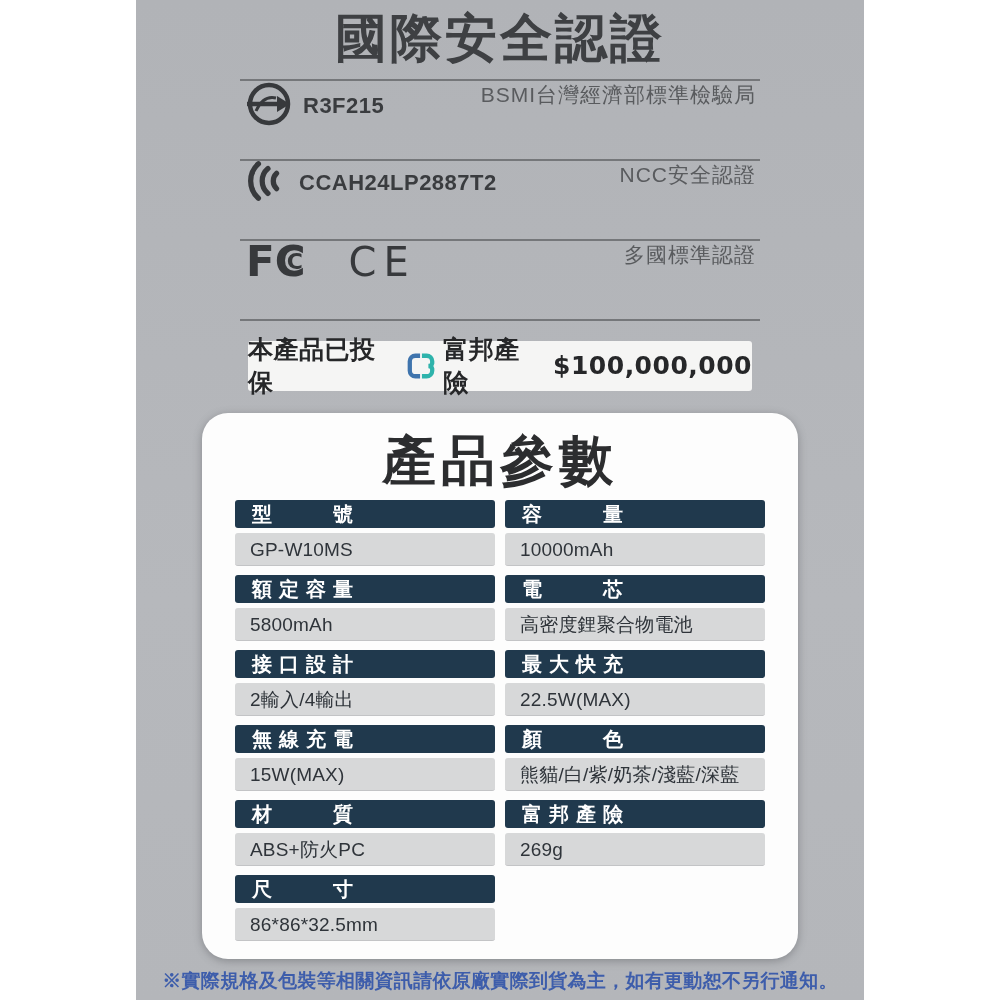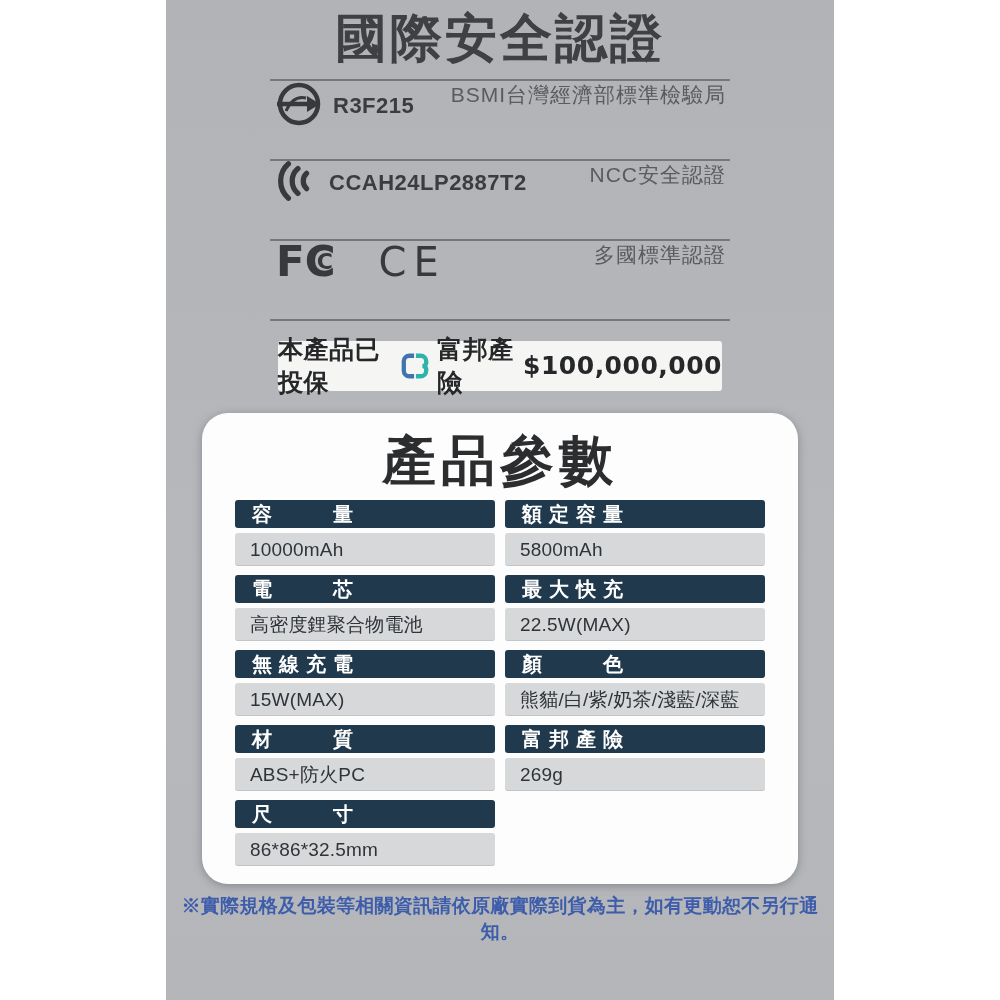--- a/index.html
+++ b/index.html
@@ -1,19 +1,19 @@
 <!DOCTYPE html>
 <html><head>
 <meta charset="utf-8">
 <style>
   * { margin: 0; padding: 0; box-sizing: border-box; }
   html, body { width: 1000px; height: 1000px; background: #ffffff; font-family: "Liberation Sans", sans-serif; }
 
   .panel {
-    width: 668px; height: 1000px; margin: 0 auto;
+    width: 728px; height: 1000px; margin: 0 auto;
     background: linear-gradient(180deg, #b1b3b7 0%, #b6b8bc 60%, #b4b6ba 100%);
     overflow: hidden;
   }
 
   
   .cert-title {
     padding-top: 5px; text-align: center;
     font-size: 52px; font-weight: 900; color: #3e4043;
     letter-spacing: 3px; line-height: 1.3;
   }
@@ -135,30 +135,38 @@
     </span>
     <span>富邦產險</span>
     <span class="amount">$100,000,000</span>
   </div>
 
   <div class="spec-card">
     <div class="spec-title">產品參數</div>
     <div class="spec-grid">
 
       <div class="spec-cell">
+        <div class="spec-head">型　　號</div>
+        <div class="spec-val">GP-W10MS</div>
+      </div>
+      <div class="spec-cell">
         <div class="spec-head">容　　量</div>
         <div class="spec-val">10000mAh</div>
       </div>
       <div class="spec-cell">
         <div class="spec-head">額定容量</div>
         <div class="spec-val">5800mAh</div>
       </div>
       <div class="spec-cell">
         <div class="spec-head">電　　芯</div>
         <div class="spec-val">高密度鋰聚合物電池</div>
+      </div>
+      <div class="spec-cell">
+        <div class="spec-head">接口設計</div>
+        <div class="spec-val">2輸入/4輸出</div>
       </div>
       <div class="spec-cell">
         <div class="spec-head">最大快充</div>
         <div class="spec-val">22.5W(MAX)</div>
       </div>
       <div class="spec-cell">
         <div class="spec-head">無線充電</div>
         <div class="spec-val">15W(MAX)</div>
       </div>
       <div class="spec-cell">

